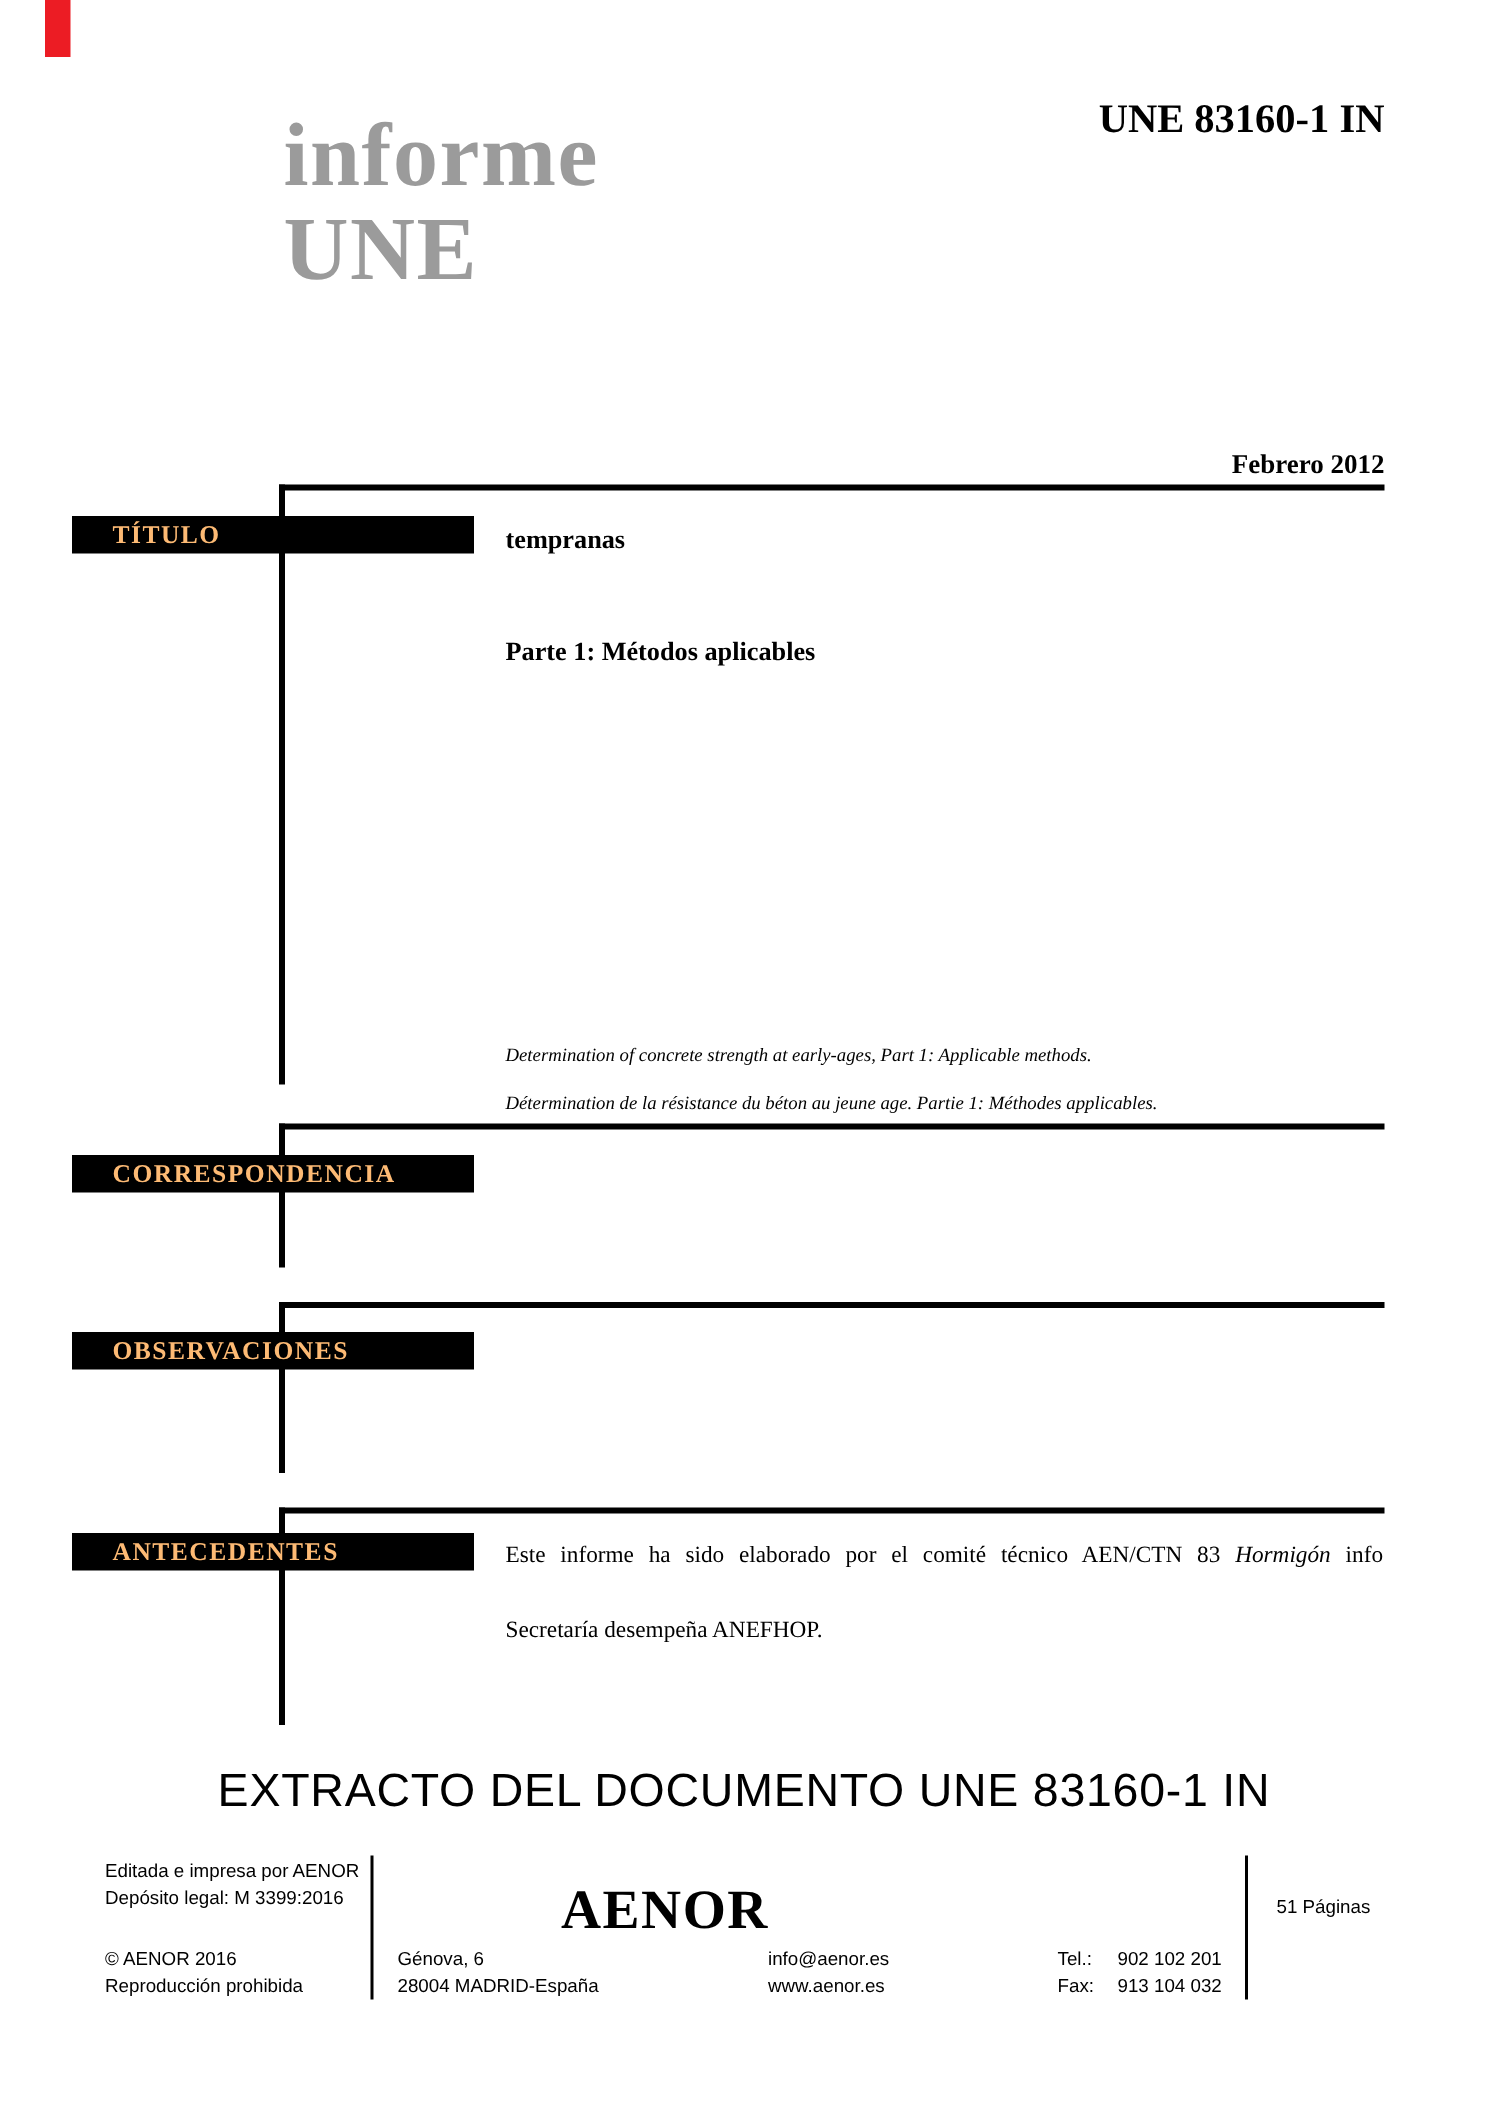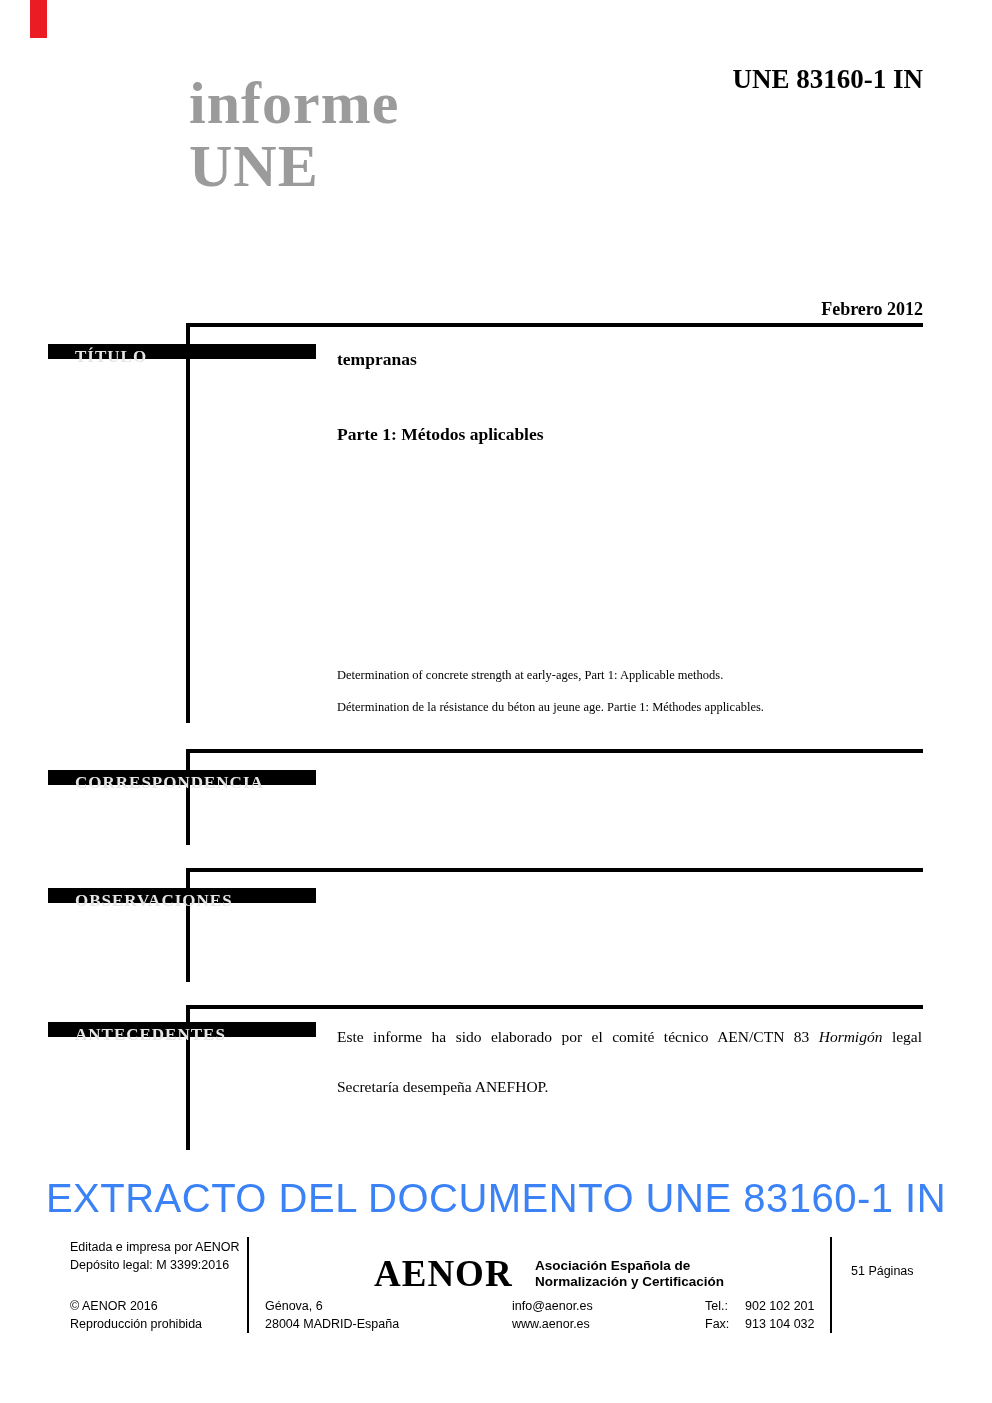--- a/index.html
+++ b/index.html
@@ -19,39 +19,39 @@
   
   .logo{left:189px;top:72px;color:#9b9b9b;font-weight:bold;font-size:60px;line-height:63px;letter-spacing:1px;}
 
   .doc-code{right:69px;top:64px;font-weight:bold;font-size:27px;}
   .issue-date{right:69px;top:299px;font-weight:bold;font-size:18px;}
 
   
   .hline{left:186px;width:737px;height:4px;background:#000;}
   .vline{left:186px;width:4px;background:#000;}
   .label-box{
-    left:48px;width:268px;height:15px;background:#000;color:#e5e5e5;
+    left:48px;width:268px;height:25px;background:#000;color:#fdba74;
     font-weight:bold;font-size:17px;line-height:25px;letter-spacing:1px;
     padding-left:27px;box-sizing:border-box;z-index:2;
   }
 
   .content-col{left:337px;width:585px;}
   .title-text{font-weight:bold;font-size:17.5px;line-height:26px;}
   .force-justify{text-align:justify;}
   .force-justify::after{content:"";display:inline-block;width:100%;height:0;}
   .subtitle{font-weight:bold;font-size:17.5px;}
-  .translation{font-size:12.5px;line-height:15px;}
+  .translation{font-style:italic;font-size:12.5px;line-height:15px;margin-top:28px;}
 
   .antecedentes-body{font-size:15.5px;line-height:25px;}
   .antecedentes-body .it{font-style:italic;}
 
   .extracto{
     left:0;top:1176px;width:992px;text-align:center;
     font-family:"Liberation Sans","DejaVu Sans",sans-serif;
-    font-size:40px;color:#3b82f6;letter-spacing:0.5px;
+    font-size:31px;color:#000000;letter-spacing:0.5px;
   }
 
   
   .sans{font-family:"Liberation Sans","DejaVu Sans",sans-serif;}
   .f-small{font-size:12.5px;line-height:18px;}
   .divider{width:2px;background:#000;top:1237px;height:96px;}
   .aenor-logo{left:374px;top:1252px;font-weight:bold;font-size:37px;letter-spacing:1px;text-align:right;}
   .aenor-desc{left:535px;top:1258px;font-weight:bold;font-size:13.5px;line-height:16px;}
 </style>
 </head>
@@ -87,40 +87,36 @@
 
   <div class="abs hline" style="top:868px;"></div>
   <div class="abs vline" style="top:868px;height:114px;"></div>
   <div class="abs label-box" style="top:888px;">OBSERVACIONES</div>
 
   <div class="abs hline" style="top:1005px;"></div>
   <div class="abs vline" style="top:1005px;height:145px;"></div>
   <div class="abs label-box" style="top:1022px;">ANTECEDENTES</div>
 
   <div class="abs content-col antecedentes-body" style="top:1024px;">
-    <div class="force-justify"><span>Este informe ha sido elaborado por el comité técnico AEN/CTN 83</span> <span class="it">Hormigón</span> <span>legal</span></div>
+    <div class="force-justify"><span>Este informe ha sido elaborado por el comité técnico AEN/CTN 83</span> <span class="it">Hormigón</span> <span>info</span></div>
     <div>Secretaría desempeña ANEFHOP.</div>
   </div>
 
   <div class="abs extracto">EXTRACTO DEL DOCUMENTO UNE 83160-1 IN</div>
 
   <div class="abs divider" style="left:247px;"></div>
   <div class="abs divider" style="left:830px;"></div>
 
   <div class="abs sans f-small" style="left:70px;top:1238px;">
     <div>Editada e impresa por AENOR</div>
     <div>Depósito legal: M 3399:2016</div>
   </div>
 
 
   <div class="abs aenor-logo">AENOR</div>
-  <div class="abs sans aenor-desc">
-    <div>Asociación Española de</div>
-    <div>Normalización y Certificación</div>
-  </div>
 
   <div class="abs sans f-small" style="left:851px;top:1262px;">51 Páginas</div>
 
   <div class="abs sans f-small" style="left:70px;top:1297px;">
     <div>© AENOR 2016</div>
     <div>Reproducción prohibida</div>
   </div>
 
   <div class="abs sans f-small" style="left:265px;top:1297px;">
     <div>Génova, 6</div>

